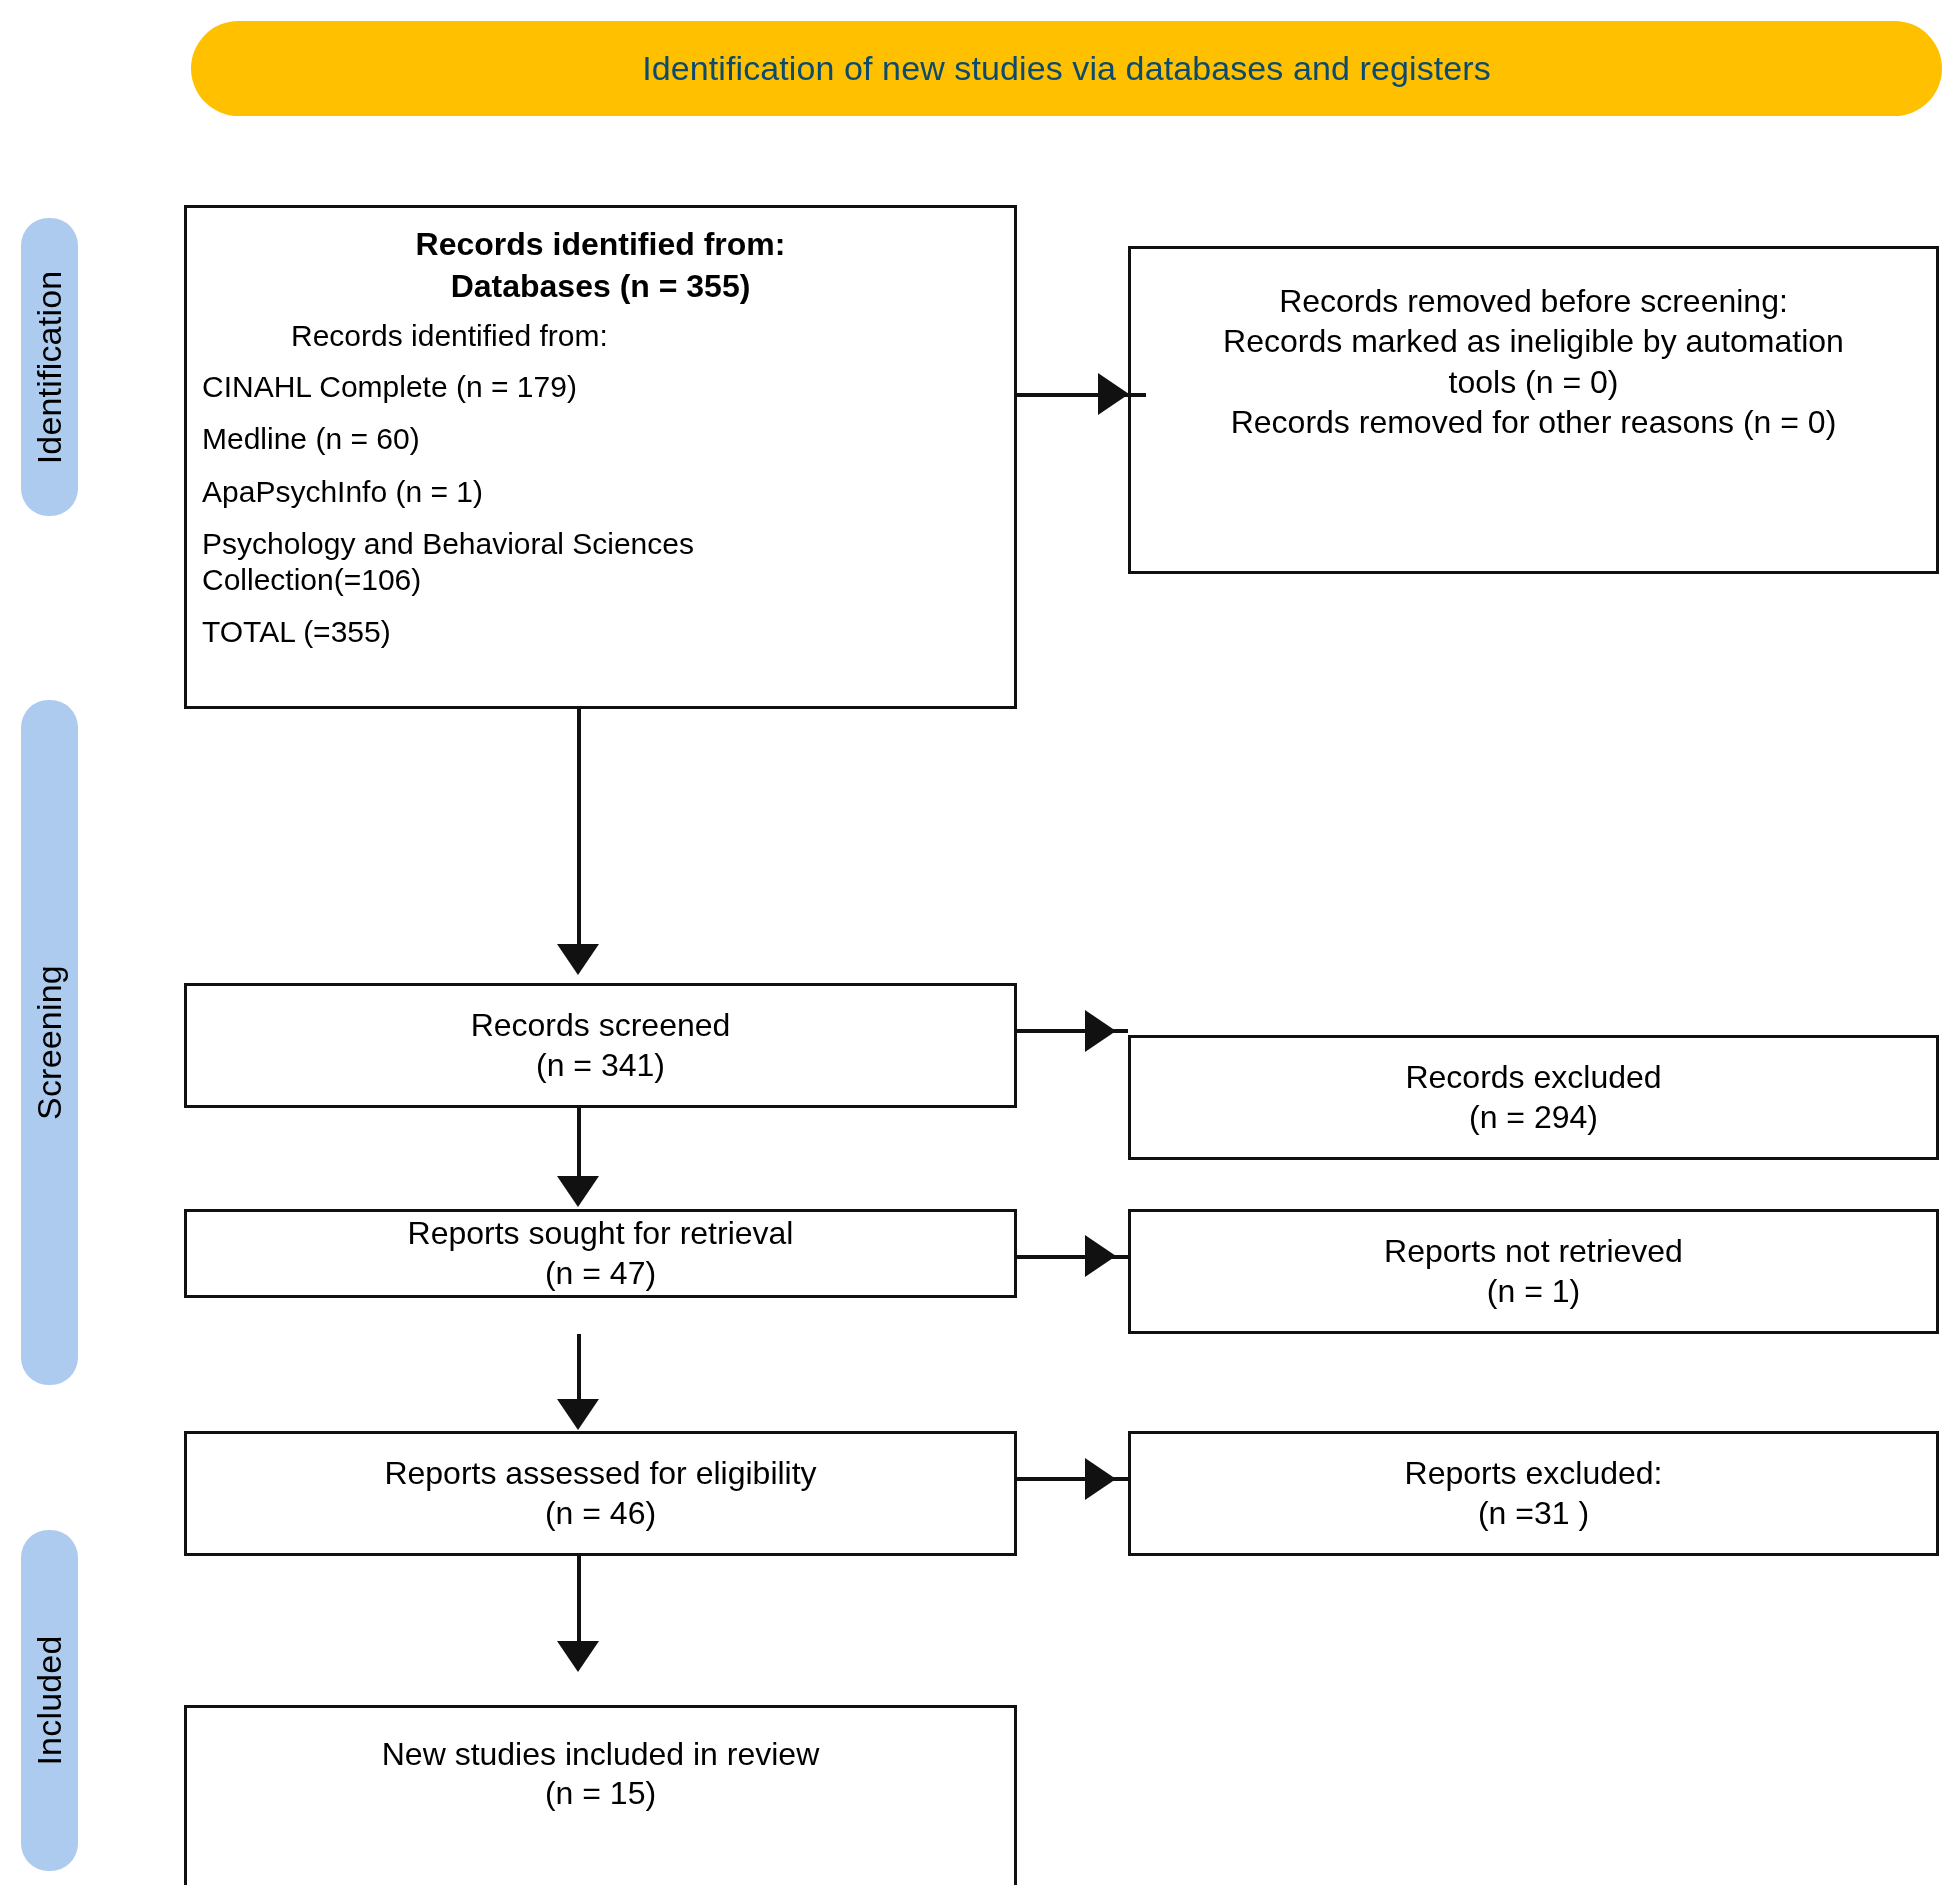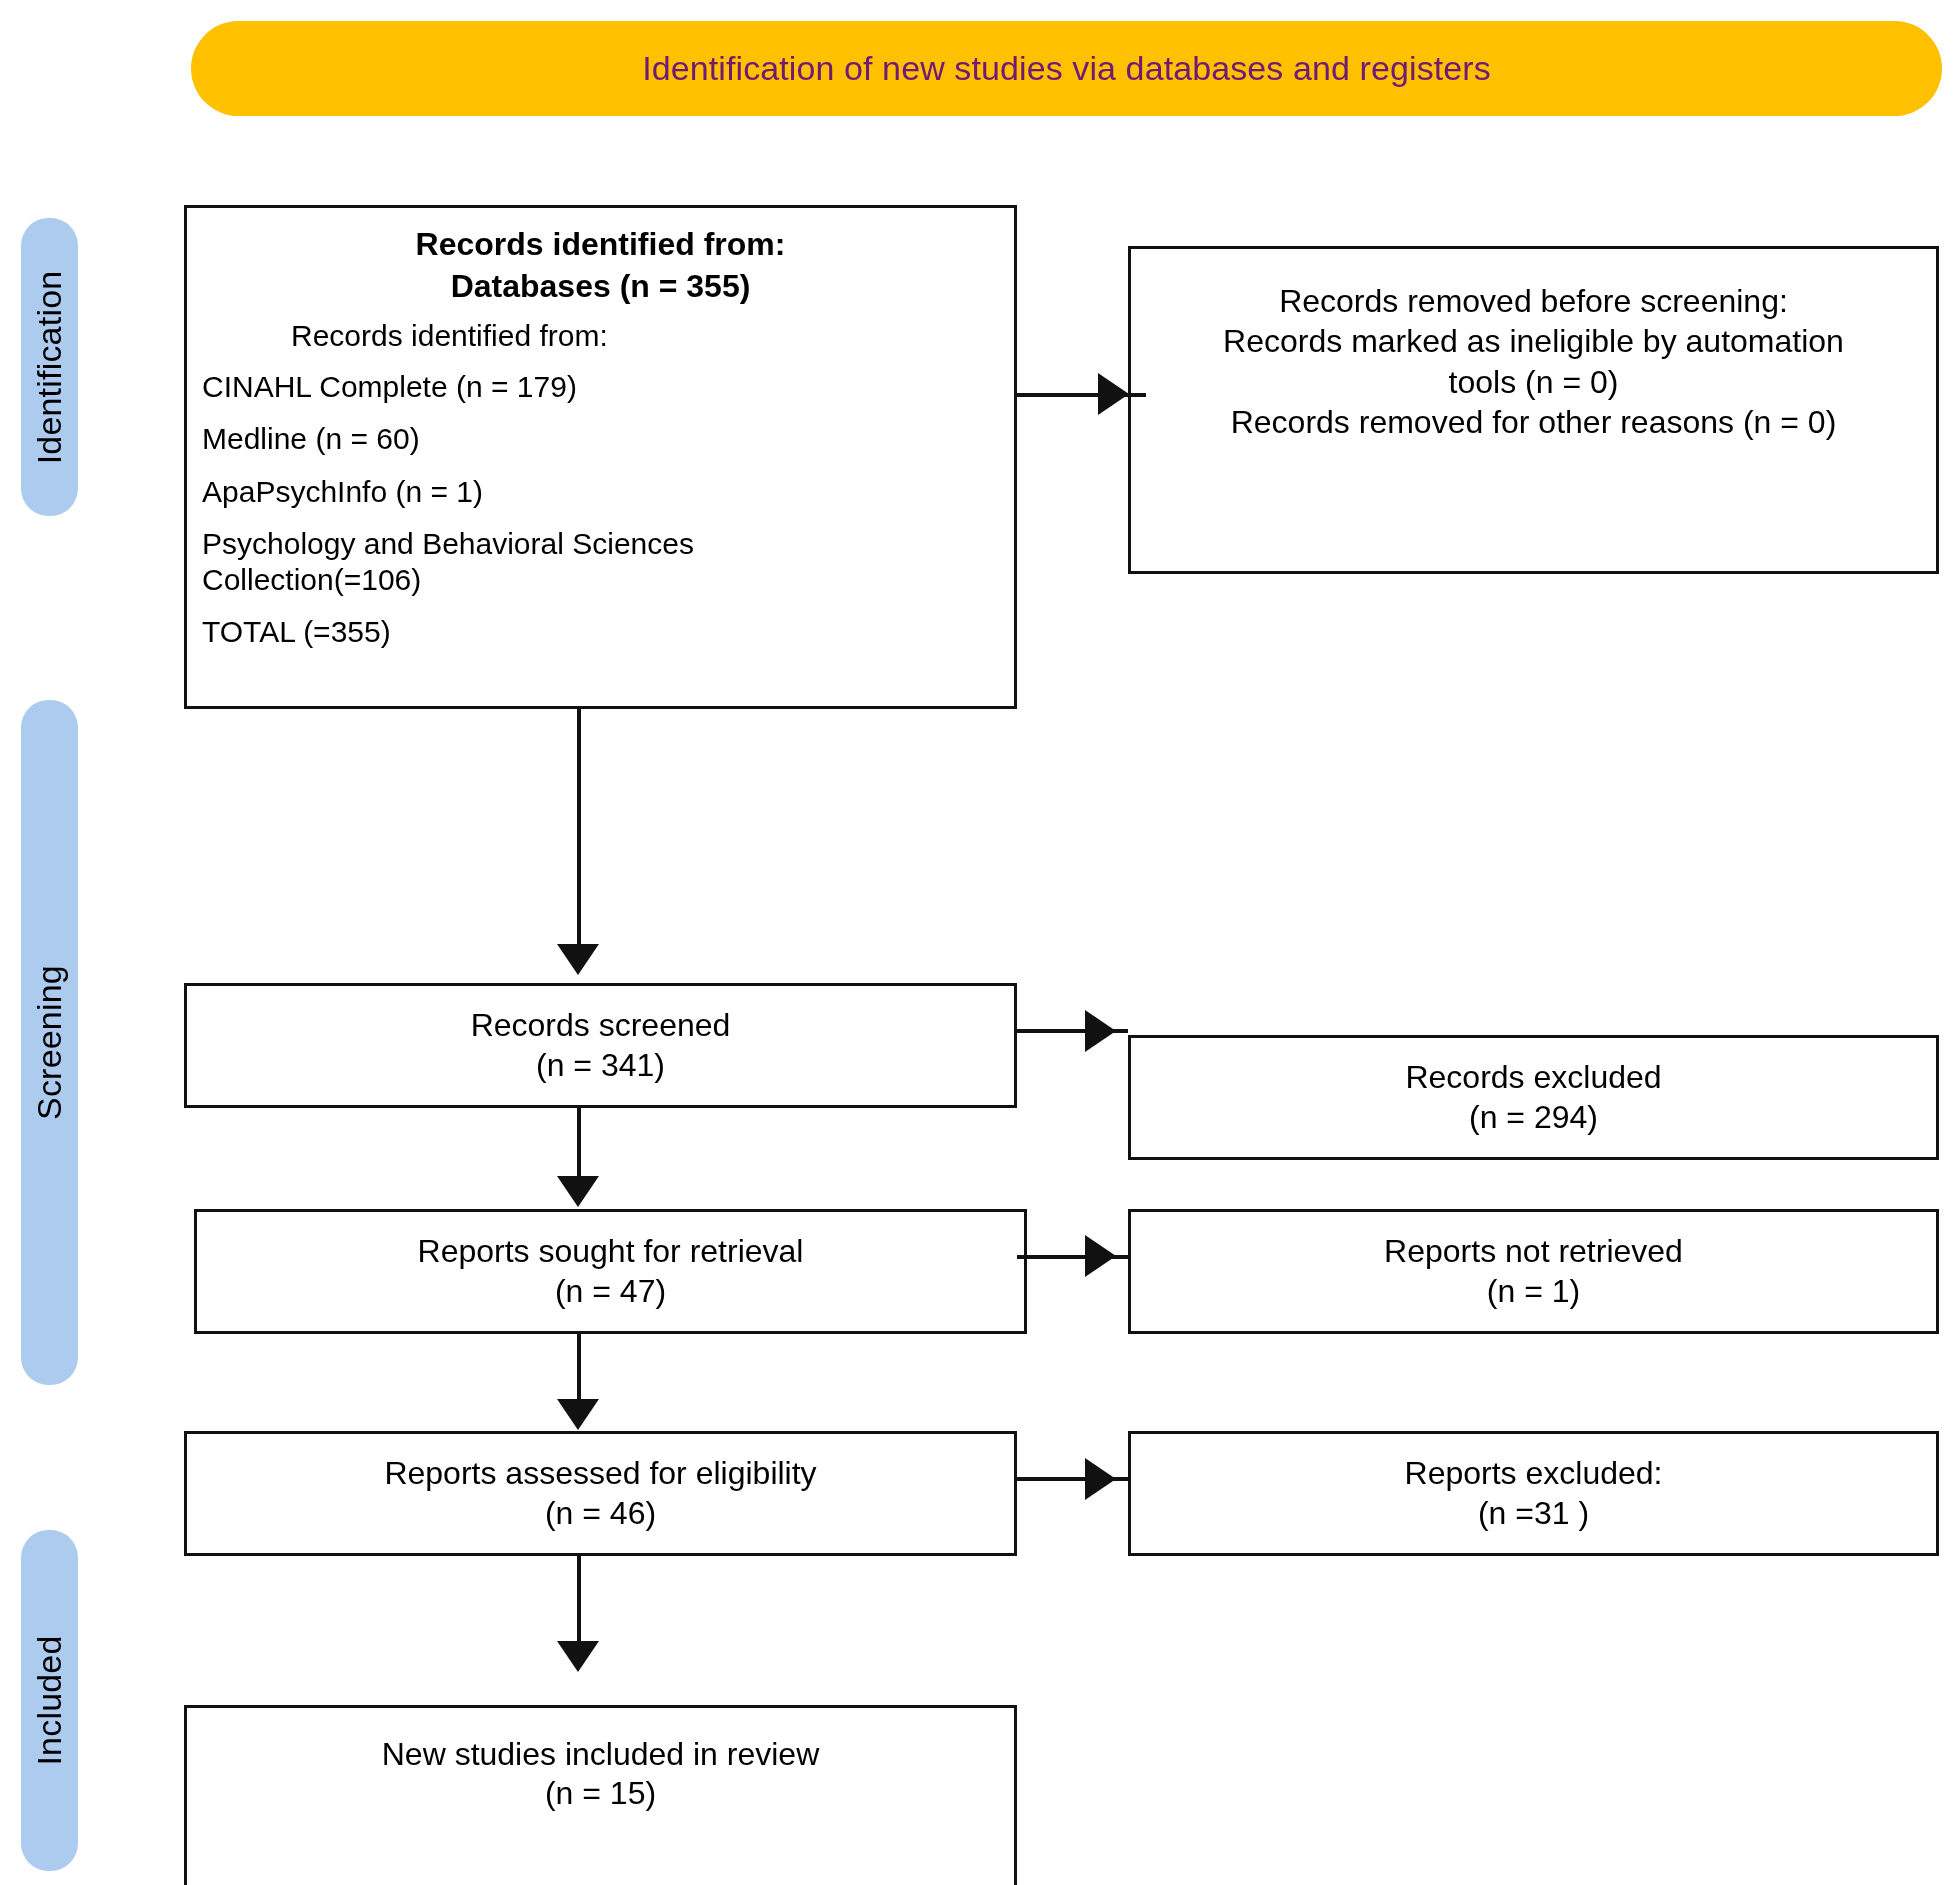--- a/index.html
+++ b/index.html
@@ -31,21 +31,21 @@
     height: 95px;
     background: #FFC000;
     border-radius: 48px;
     display: flex;
     align-items: center;
     justify-content: center;
   }
   .banner-title {
     font-size: 34px;
     line-height: 1.1;
-    color: #701a75;
+    color: #0c4a6e;
     text-align: center;
     letter-spacing: 0.1px;
   }
 
   
   .stage-tab {
     position: absolute;
     background: #ADCBEF;
     border-radius: 27.5px;
     display: flex;
@@ -145,21 +145,21 @@
   }
   #node-removed .node-line {
     font-size: 32px;
     line-height: 1.26;
   }
   #node-removed .rm-first { margin-top: 23px; }
 
   
   #node-screened     { left: 184px;  top: 983px; width: 833px; height: 125px; }
   #node-excluded     { left: 1128px; top: 1035px; width: 811px; height: 125px; }
-  #node-sought       { left: 194px;  top: 1209px; width: 833px; height: 125px; }
+  #node-sought       { left: 184px;  top: 1209px; width: 833px; height: 89px; }
   #node-notretrieved { left: 1128px; top: 1209px; width: 811px; height: 125px; }
   #node-assessed     { left: 184px;  top: 1431px; width: 833px; height: 125px; }
   #node-repexcluded  { left: 1128px; top: 1431px; width: 811px; height: 125px; }
   #node-newstudies   { left: 184px;  top: 1673px; width: 833px; height: 195px; justify-content: flex-start; padding-top: 26.6px; margin-top: 32px; }
 
   
   .line-v {
     position: absolute;
     width: 3.5px;
     background: #111111;

